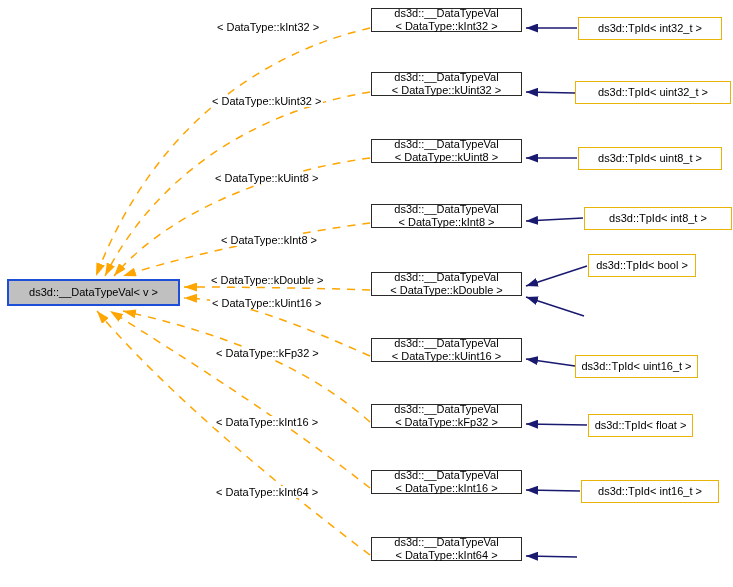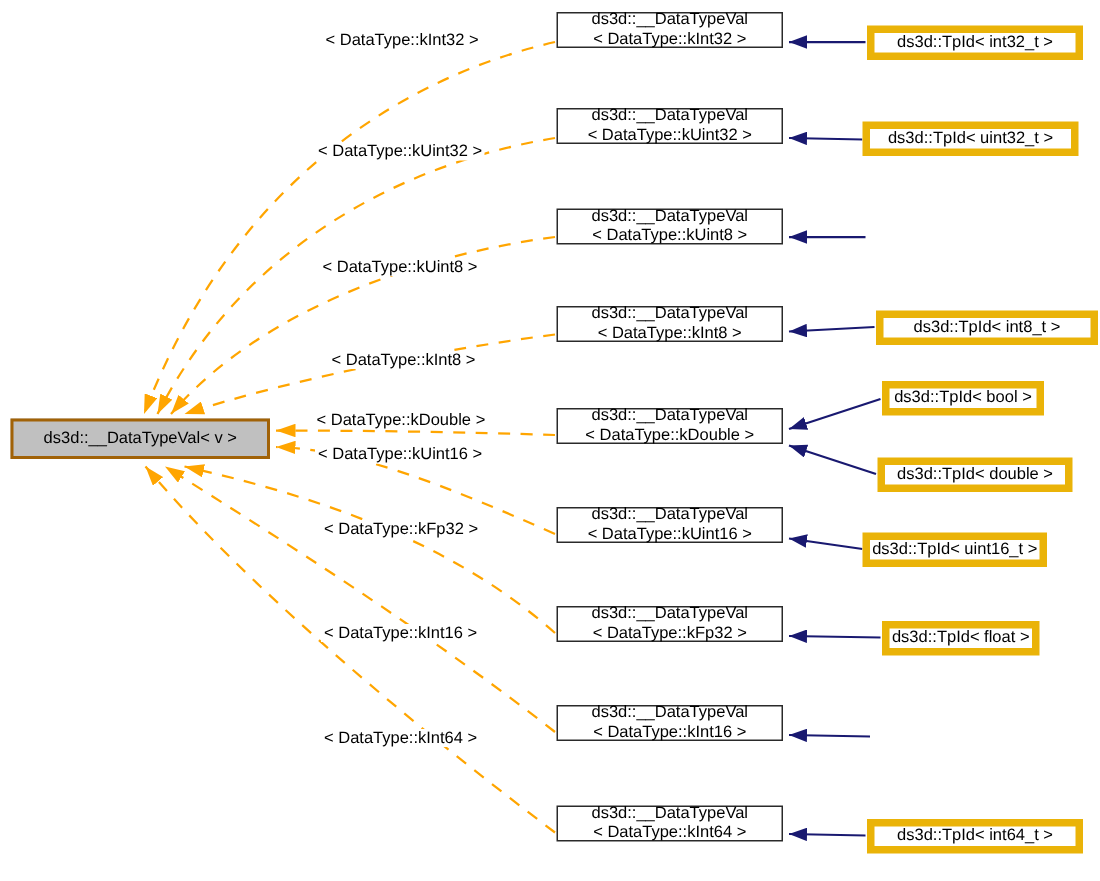--- a/index.html
+++ b/index.html
@@ -7,24 +7,24 @@
     position:relative;width:733px;height:587px;background:#ffffff;overflow:hidden;
     font-family:"Liberation Sans", sans-serif;font-size:11px;color:#000;
   }
   #edges{position:absolute;left:0;top:0;width:733px;height:587px;}
   .node{
     position:absolute;box-sizing:border-box;background:#ffffff;
     display:flex;flex-direction:column;align-items:center;justify-content:center;
     text-align:center;line-height:13px;white-space:nowrap;
   }
   .mid{width:151px;height:24px;border:1.5px solid #2a2a2a;align-items:center;}
-  .tp{height:23px;border:5px solid #eab308;flex-direction:row;}
+  .tp{height:23px;border:1px solid #eab308;flex-direction:row;}
   .base{
     left:7px;top:279px;width:173px;height:27px;
-    background:#c0c0c0;border:2px solid #a16207;
+    background:#c0c0c0;border:2px solid #1d4ed8;
   }
   .elabel{
     position:absolute;white-space:nowrap;background:#ffffff;padding:0 2px;
   }
 </style>
 </head>
 <body>
 
 <div id="canvas">
 
@@ -101,40 +101,40 @@
     <span>&lt; DataType::kInt16 &gt;</span>
   </div>
   <div class="node mid" style="left:371px;top:537px">
     <span>ds3d::__DataTypeVal</span>
     <span>&lt; DataType::kInt64 &gt;</span>
   </div>
 
   <div class="node tp" style="left:578px;top:17px;width:144px">
     <span>ds3d::TpId&lt; int32_t &gt;</span>
   </div>
-  <div class="node tp" style="left:575px;top:81px;width:144px">
+  <div class="node tp" style="left:575px;top:81px;width:156px">
     <span>ds3d::TpId&lt; uint32_t &gt;</span>
+  </div>
+  <div class="node tp" style="left:578px;top:147px;width:144px">
+    <span>ds3d::TpId&lt; uint8_t &gt;</span>
   </div>
   <div class="node tp" style="left:584px;top:207px;width:148px">
     <span>ds3d::TpId&lt; int8_t &gt;</span>
   </div>
   <div class="node tp" style="left:588px;top:254px;width:108px">
     <span>ds3d::TpId&lt; bool &gt;</span>
   </div>
-  <div class="node tp" style="left:585px;top:305px;width:130px">
-    <span>ds3d::TpId&lt; double &gt;</span>
-  </div>
   <div class="node tp" style="left:575px;top:355px;width:123px">
     <span>ds3d::TpId&lt; uint16_t &gt;</span>
   </div>
   <div class="node tp" style="left:588px;top:414px;width:105px">
     <span>ds3d::TpId&lt; float &gt;</span>
   </div>
-  <div class="node tp" style="left:578px;top:546px;width:144px">
-    <span>ds3d::TpId&lt; int64_t &gt;</span>
+  <div class="node tp" style="left:581px;top:480px;width:138px">
+    <span>ds3d::TpId&lt; int16_t &gt;</span>
   </div>
 
   <div class="elabel" style="left:215px;top:21px">&lt; DataType::kInt32 &gt;</div>
   <div class="elabel" style="left:210px;top:95px">&lt; DataType::kUint32 &gt;</div>
   <div class="elabel" style="left:213px;top:172px">&lt; DataType::kUint8 &gt;</div>
   <div class="elabel" style="left:219px;top:234px">&lt; DataType::kInt8 &gt;</div>
   <div class="elabel" style="left:209px;top:274px">&lt; DataType::kDouble &gt;</div>
   <div class="elabel" style="left:210px;top:297px">&lt; DataType::kUint16 &gt;</div>
   <div class="elabel" style="left:214px;top:347px">&lt; DataType::kFp32 &gt;</div>
   <div class="elabel" style="left:214px;top:416px">&lt; DataType::kInt16 &gt;</div>

